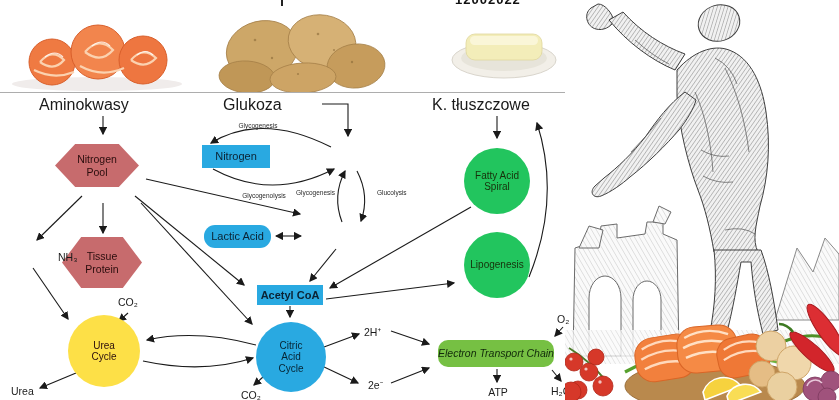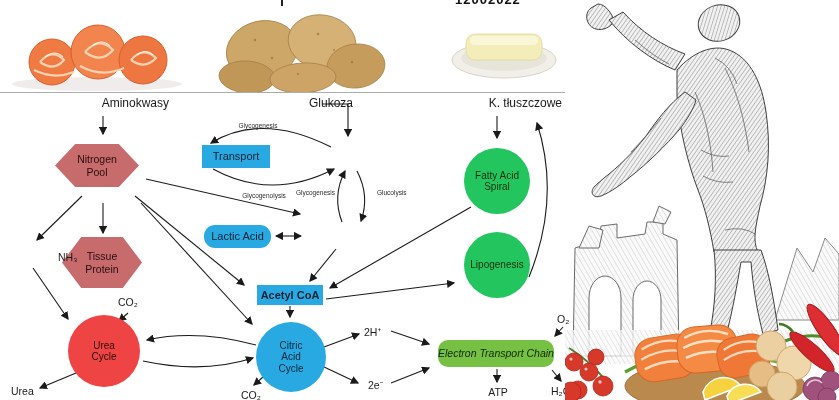--- a/index.html
+++ b/index.html
@@ -12,41 +12,41 @@
   svg.layer { position:absolute; left:0; top:0; }
   #arrows { z-index:1; }
   #foods  { z-index:2; }
 
   .divider { position:absolute; left:0; top:92px; width:565px; height:1px; background:#adadad; z-index:2; }
 
   .clip-frag { position:absolute; left:455px; top:0; width:95px; height:5px; overflow:hidden; z-index:3; }
   .clip-frag span { display:block; transform:translateY(-8px); font-weight:bold; font-size:13px; letter-spacing:1px; color:#111; }
   .tick-frag { position:absolute; left:281px; top:0; width:2px; height:6px; background:#222; z-index:3; }
 
-  .hdr { position:absolute; font-size:12px; color:#1a1a1a; text-align:right; z-index:3; }
+  .hdr { position:absolute; font-size:16px; color:#1a1a1a; text-align:left; z-index:3; }
   .hdr-amino { left:39px;  top:96px; width:130px; }
   .hdr-gluk  { left:223px; top:96px; width:130px; }
   .hdr-ktl   { left:432px; top:96px; width:130px; }
 
   .node { position:absolute; display:flex; align-items:center; justify-content:center; text-align:center;
           color:#06202e; z-index:3; line-height:1.15; }
   .box  { background:#29a9e1; font-size:11px; color:#0b2233; }
   #glycogen { left:202px; top:145px; width:68px;  height:23px; }
   #g6p      { left:296px; top:145px; width:112px; height:23px; }
   #lactic   { left:204px; top:225px; width:67px;  height:23px;border-radius:11px; }
   #pyruvic  { left:306px; top:225px; width:71px;  height:23px; }
   #acetyl   { left:257px; top:285px; width:66px;  height:20px;font-weight:bold; }
 
   .hex { background:#c76b6d; clip-path:polygon(0% 50%,24% 0%,76% 0%,100% 50%,76% 100%,24% 100%);
          font-size:10.5px; color:#2a0d0d; }
   #np-hex { left:55px; top:144px; width:84px; height:43px; }
   #tp-hex { left:62px; top:237px; width:80px; height:51px; }
 
   .circle { border-radius:50%; font-size:10px; }
-  .circle.red   { background:#ef4444; color:#2a0d0d; }
+  .circle.red   { background:#fde047; color:#2a0d0d; }
   .circle.blue  { background:#29a9e1; color:#062433; }
   .circle.green { background:#22c55e; color:#17300a; }
   #urea-c   { left:68px;  top:315px; width:72px; height:72px; padding:0 14px; }
   #citric-c { left:256px; top:322px; width:70px; height:70px; padding:0 16px; }
   #fatty-c  { left:464px; top:148px; width:66px; height:66px; padding:0 8px; }
   #lipo-c   { left:464px; top:232px; width:66px; height:66px; }
 
   .pill { background:#76c043; border-radius:10px; font-size:10.5px; color:#11290a; }
   #etc-box { left:438px; top:340px; width:116px; height:27px;font-style:italic; }
 
@@ -172,21 +172,21 @@
     <div class="hdr hdr-amino">Aminokwasy</div>
     <div class="hdr hdr-gluk">Glukoza</div>
     <div class="hdr hdr-ktl">K. tłuszczowe</div>
 
     <div class="node hex" id="np-hex">
       <span style="width:52px;">Nitrogen Pool</span>
     </div>
     <div class="node hex" id="tp-hex">
       <span style="width:44px;">Tissue Protein</span>
     </div>
-    <div class="node box" id="glycogen">Transport</div>
+    <div class="node box" id="glycogen">Nitrogen</div>
     <div class="node box" id="lactic">Lactic Acid</div>
     <div class="node box" id="acetyl">Acetyl CoA</div>
     <div class="node circle green" id="fatty-c">Fatty Acid Spiral</div>
     <div class="node circle green" id="lipo-c">Lipogenesis</div>
     <div class="node circle red" id="urea-c">Urea Cycle</div>
     <div class="node circle blue" id="citric-c">Citric Acid Cycle</div>
     <div class="node pill" id="etc-box">Electron Transport Chain</div>
 
     <div class="proc" id="gneo-top">Glycogenesis</div>
     <div class="proc" id="glyco-ly">Glycogenolysis</div>

